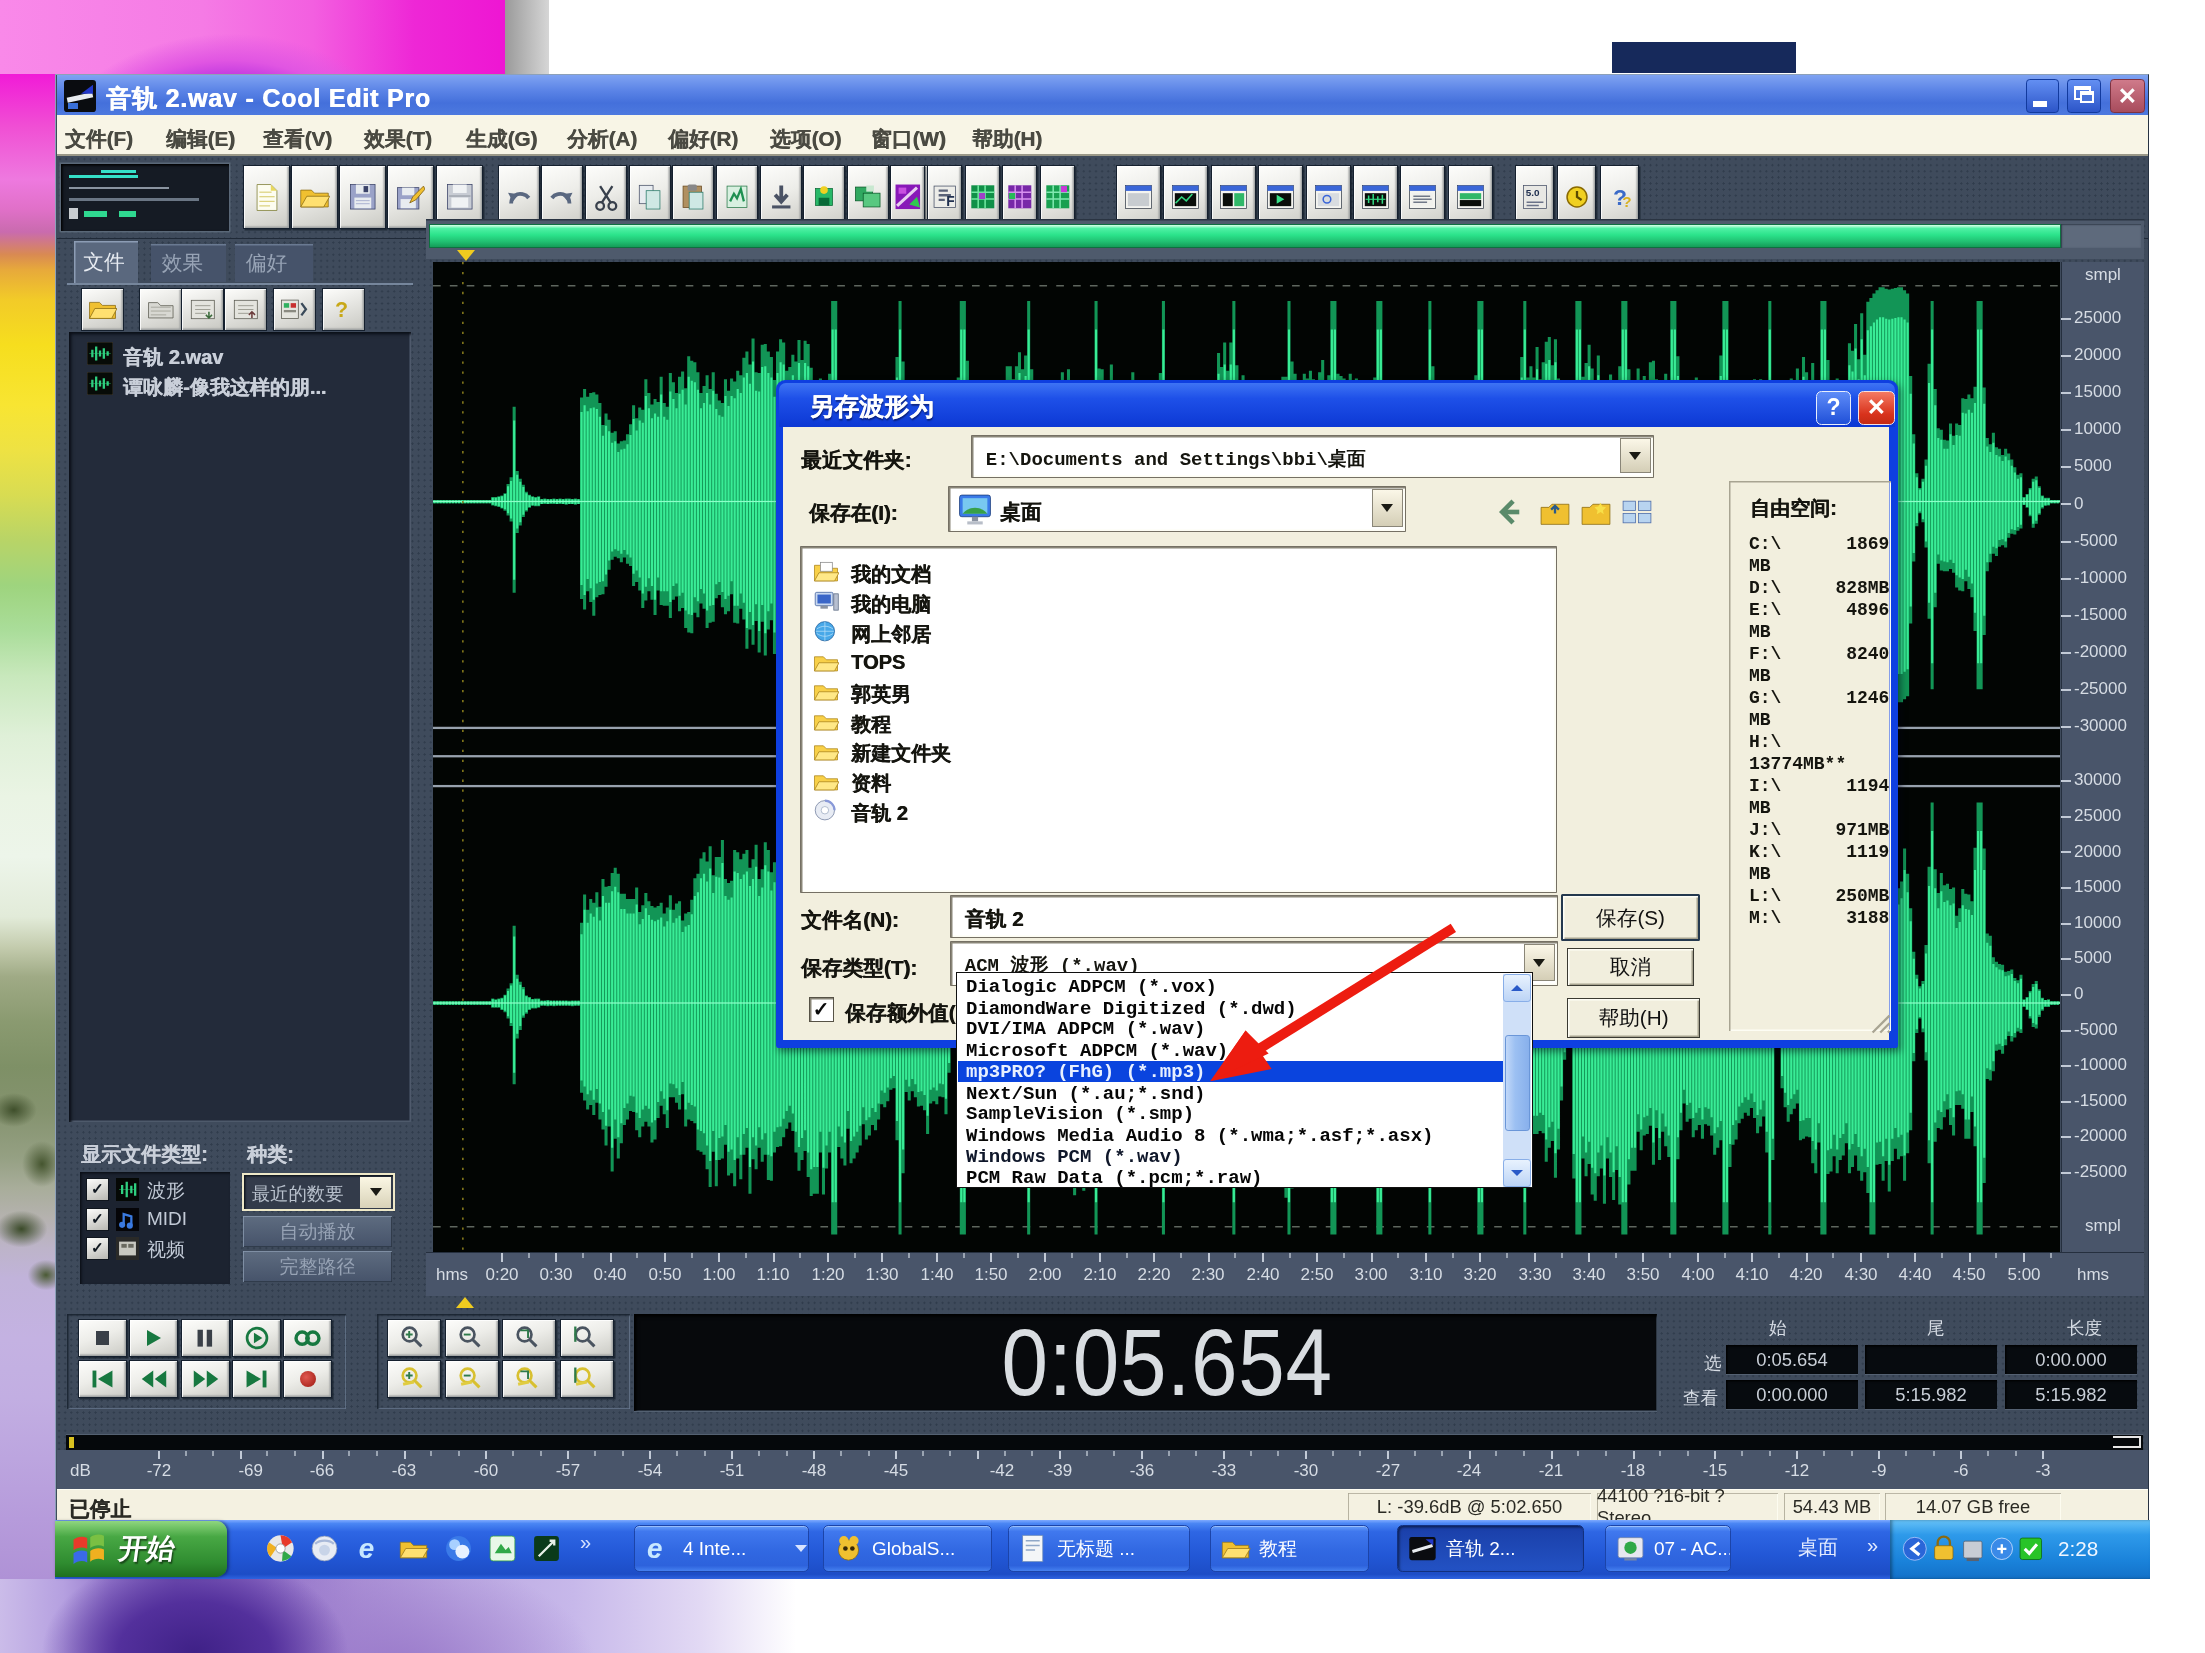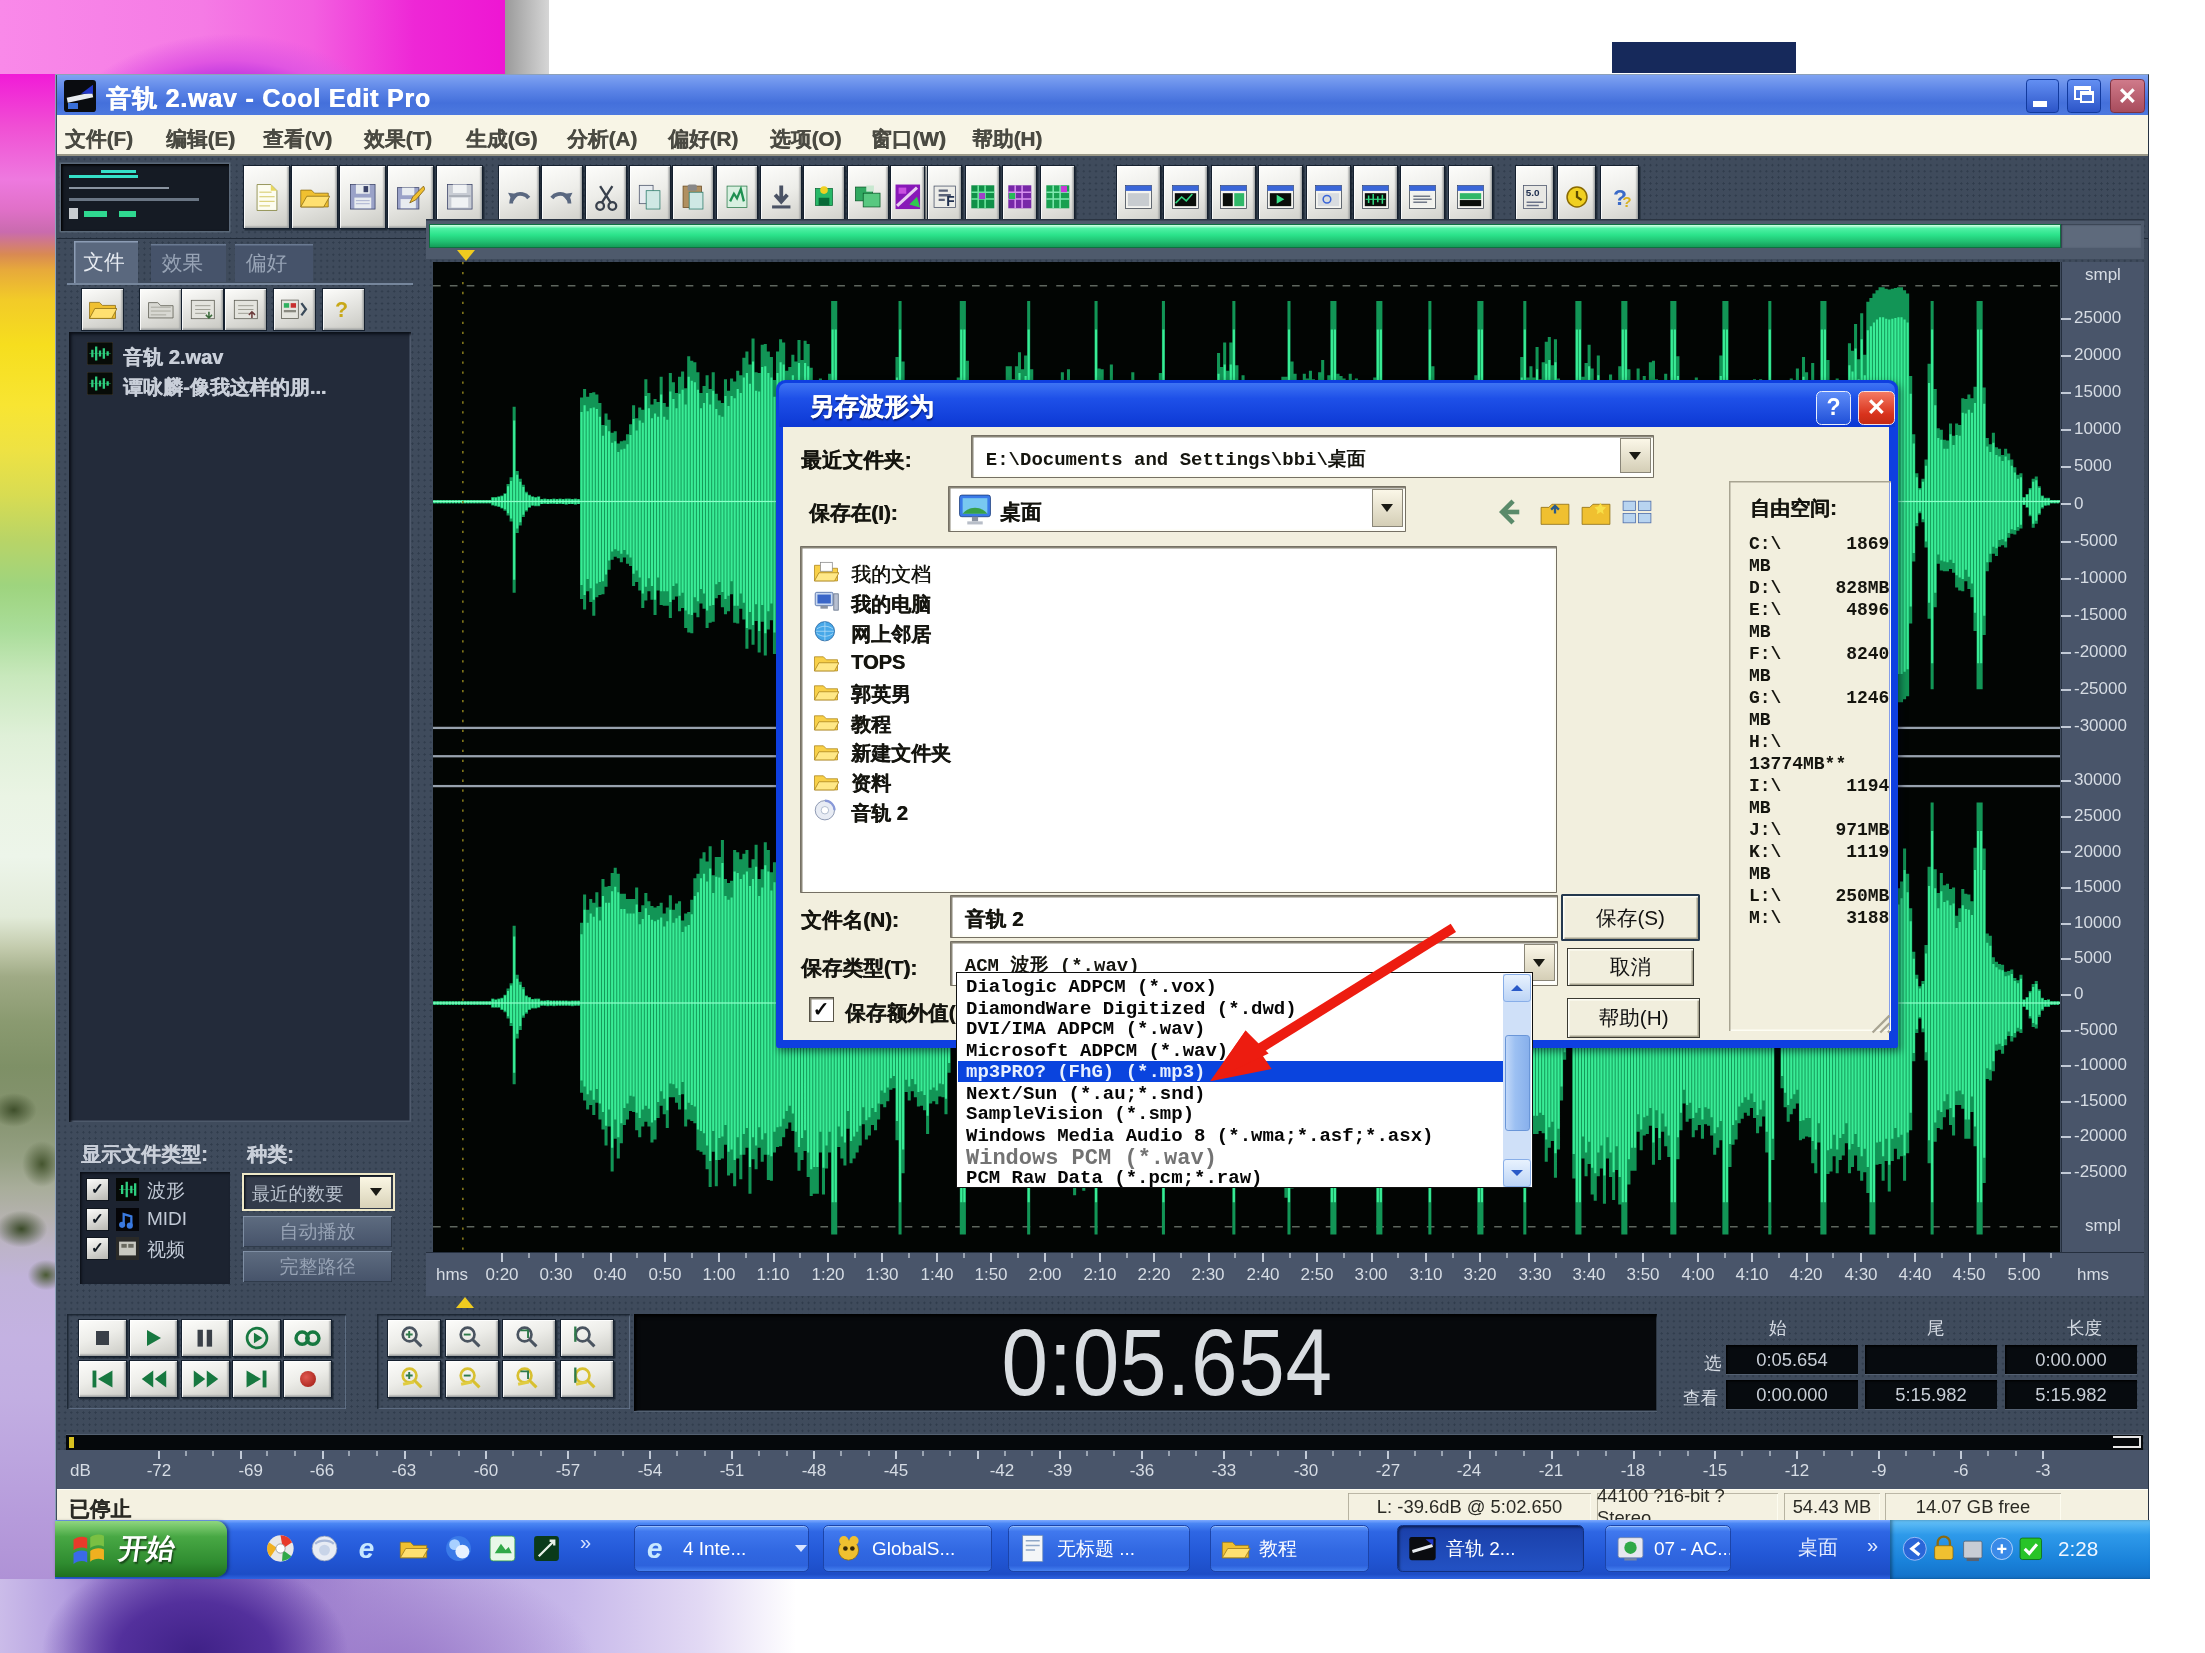--- a/index.html
+++ b/index.html
@@ -973,21 +973,21 @@
       <rect x="24" y="24" width="16" height="12" fill="#B8D4F0" stroke="#4A6AA8"></rect>
     </svg>
     <div style="&quot;width:0;height:0;border-left:4.6px" solid="" transparent;border-right:6px="" transparent;border-top:8px="" #1a1a14;margin-left:2px&quot;=""></div>
   </div>
 <div class="a sunk" style="left:801px;top:547px;width:755px;height:345px"></div>
 <svg class="a" style="left:813px;top:559px" width="26" height="24.5" viewBox="0 0 35 32">
     <path d="M2 8h12l4 4h15v17H2z" fill="#F8D048" stroke="#A8821A"></path>
     <rect x="10" y="4" width="16" height="12" fill="#FFF" stroke="#888"></rect>
     <path d="M2 29l6-11h27l-6 11z" fill="#FFE887" stroke="#A8821A"></path>
   </svg>
-<div class="a" style="left:851px;top:561px;font-size:20px;color:#15150F;font-weight:normal;text-shadow:0.6px 0 currentColor">我的文档</div>
+<div class="a" style="left:851px;top:561px;font-size:20px;color:#15150F;font-weight:bold;text-shadow:0.6px 0 currentColor">我的文档</div>
 <svg class="a" style="left:813px;top:589px" width="26" height="24.5" viewBox="0 0 35 32">
     <rect x="3" y="4" width="24" height="18" rx="2" fill="#C8D8F0" stroke="#3A5A9A"></rect>
     <rect x="6" y="7" width="18" height="12" fill="#3A66C8"></rect>
     <rect x="10" y="22" width="10" height="4" fill="#8A92A0"></rect>
     <rect x="28" y="6" width="6" height="22" fill="#B8C0D0" stroke="#5A6880"></rect>
   </svg>
 <div class="a" style="left:851px;top:591px;font-size:20px;color:#15150F;font-weight:bold;text-shadow:0.6px 0 currentColor">我的电脑</div>
 <svg class="a" style="left:813px;top:619px" width="26" height="24.5" viewBox="0 0 35 32">
     <circle cx="16" cy="16" r="13" fill="#48A8E8" stroke="#1A5A98"></circle>
     <path d="M5 13c7-5 15-5 22 0M5 19c7 5 15 5 22 0M16 3v26M4 16h24" stroke="#B8E0F8" fill="none"></path>
@@ -1066,21 +1066,21 @@
 <div class="a" style="left:956px;top:972px;width:577px;height:216px;background:#FFF;border:1.5px solid #101010"></div>
 <div class="a mono" style="left:966px;top:976px;font-size:19px;color:#060606">Dialogic ADPCM (*.vox)</div>
 <div class="a mono" style="left:966px;top:998px;font-size:19px;color:#060606">DiamondWare Digitized (*.dwd)</div>
 <div class="a mono" style="left:966px;top:1018px;font-size:19px;color:#060606">DVI/IMA ADPCM (*.wav)</div>
 <div class="a mono" style="left:966px;top:1040px;font-size:19px;color:#060606">Microsoft ADPCM (*.wav)</div>
 <div class="a" style="left:958px;top:1061px;width:545px;height:21.4px;background:#0A44DE"></div>
 <div class="a mono" style="left:966px;top:1061px;font-size:19px;color:#E8F0FF">mp3PRO? (FhG) (*.mp3)</div>
 <div class="a mono" style="left:966px;top:1083px;font-size:19px;color:#060606">Next/Sun (*.au;*.snd)</div>
 <div class="a mono" style="left:966px;top:1103px;font-size:19px;color:#060606">SampleVision (*.smp)</div>
 <div class="a mono" style="left:966px;top:1125px;font-size:19px;color:#060606">Windows Media Audio 8 (*.wma;*.asf;*.asx)</div>
-<div class="a mono" style="left:966px;top:1146px;font-size:22px;color:#737373">Windows PCM (*.wav)</div>
+<div class="a mono" style="left:966px;top:1146px;font-size:19px;color:#0f172a">Windows PCM (*.wav)</div>
 <div class="a mono" style="left:966px;top:1167px;font-size:19px;color:#060606">PCM Raw Data (*.pcm;*.raw)</div>
 <div class="a" style="left:1503px;top:974px;width:28px;height:213px;background:#CFE0F8"></div>
 <div class="a" style="left:1503px;top:974px;width:28px;height:27.6px;background:linear-gradient(180deg,#E8F2FE,#BCD4F6);border:0.8px solid #88AEE8;border-radius:3.1px;display:flex;align-items:center;justify-content:center">
     <div style="width:0;height:0;border-left:6.1px solid transparent;border-right:6.1px solid transparent;border-bottom:6.9px solid #2A5AC8"></div>
   </div>
 <div class="a" style="left:1503px;top:1159px;width:28px;height:27.6px;background:linear-gradient(180deg,#E8F2FE,#BCD4F6);border:0.8px solid #88AEE8;border-radius:3.1px;display:flex;align-items:center;justify-content:center">
     <div style="width:0;height:0;border-left:6.1px solid transparent;border-right:6.1px solid transparent;border-top:6.9px solid #2A5AC8"></div>
   </div>
 <div class="a" style="left:1505px;top:1035px;width:25px;height:96px;background:linear-gradient(90deg,#C2D8F8,#9CC0F2 40%,#88B0EC);border:0.8px solid #6A96D8;border-radius:3.1px"></div>
 <svg class="a" style="left:1195px;top:911px" width="276" height="184" viewBox="0 0 360 240">

